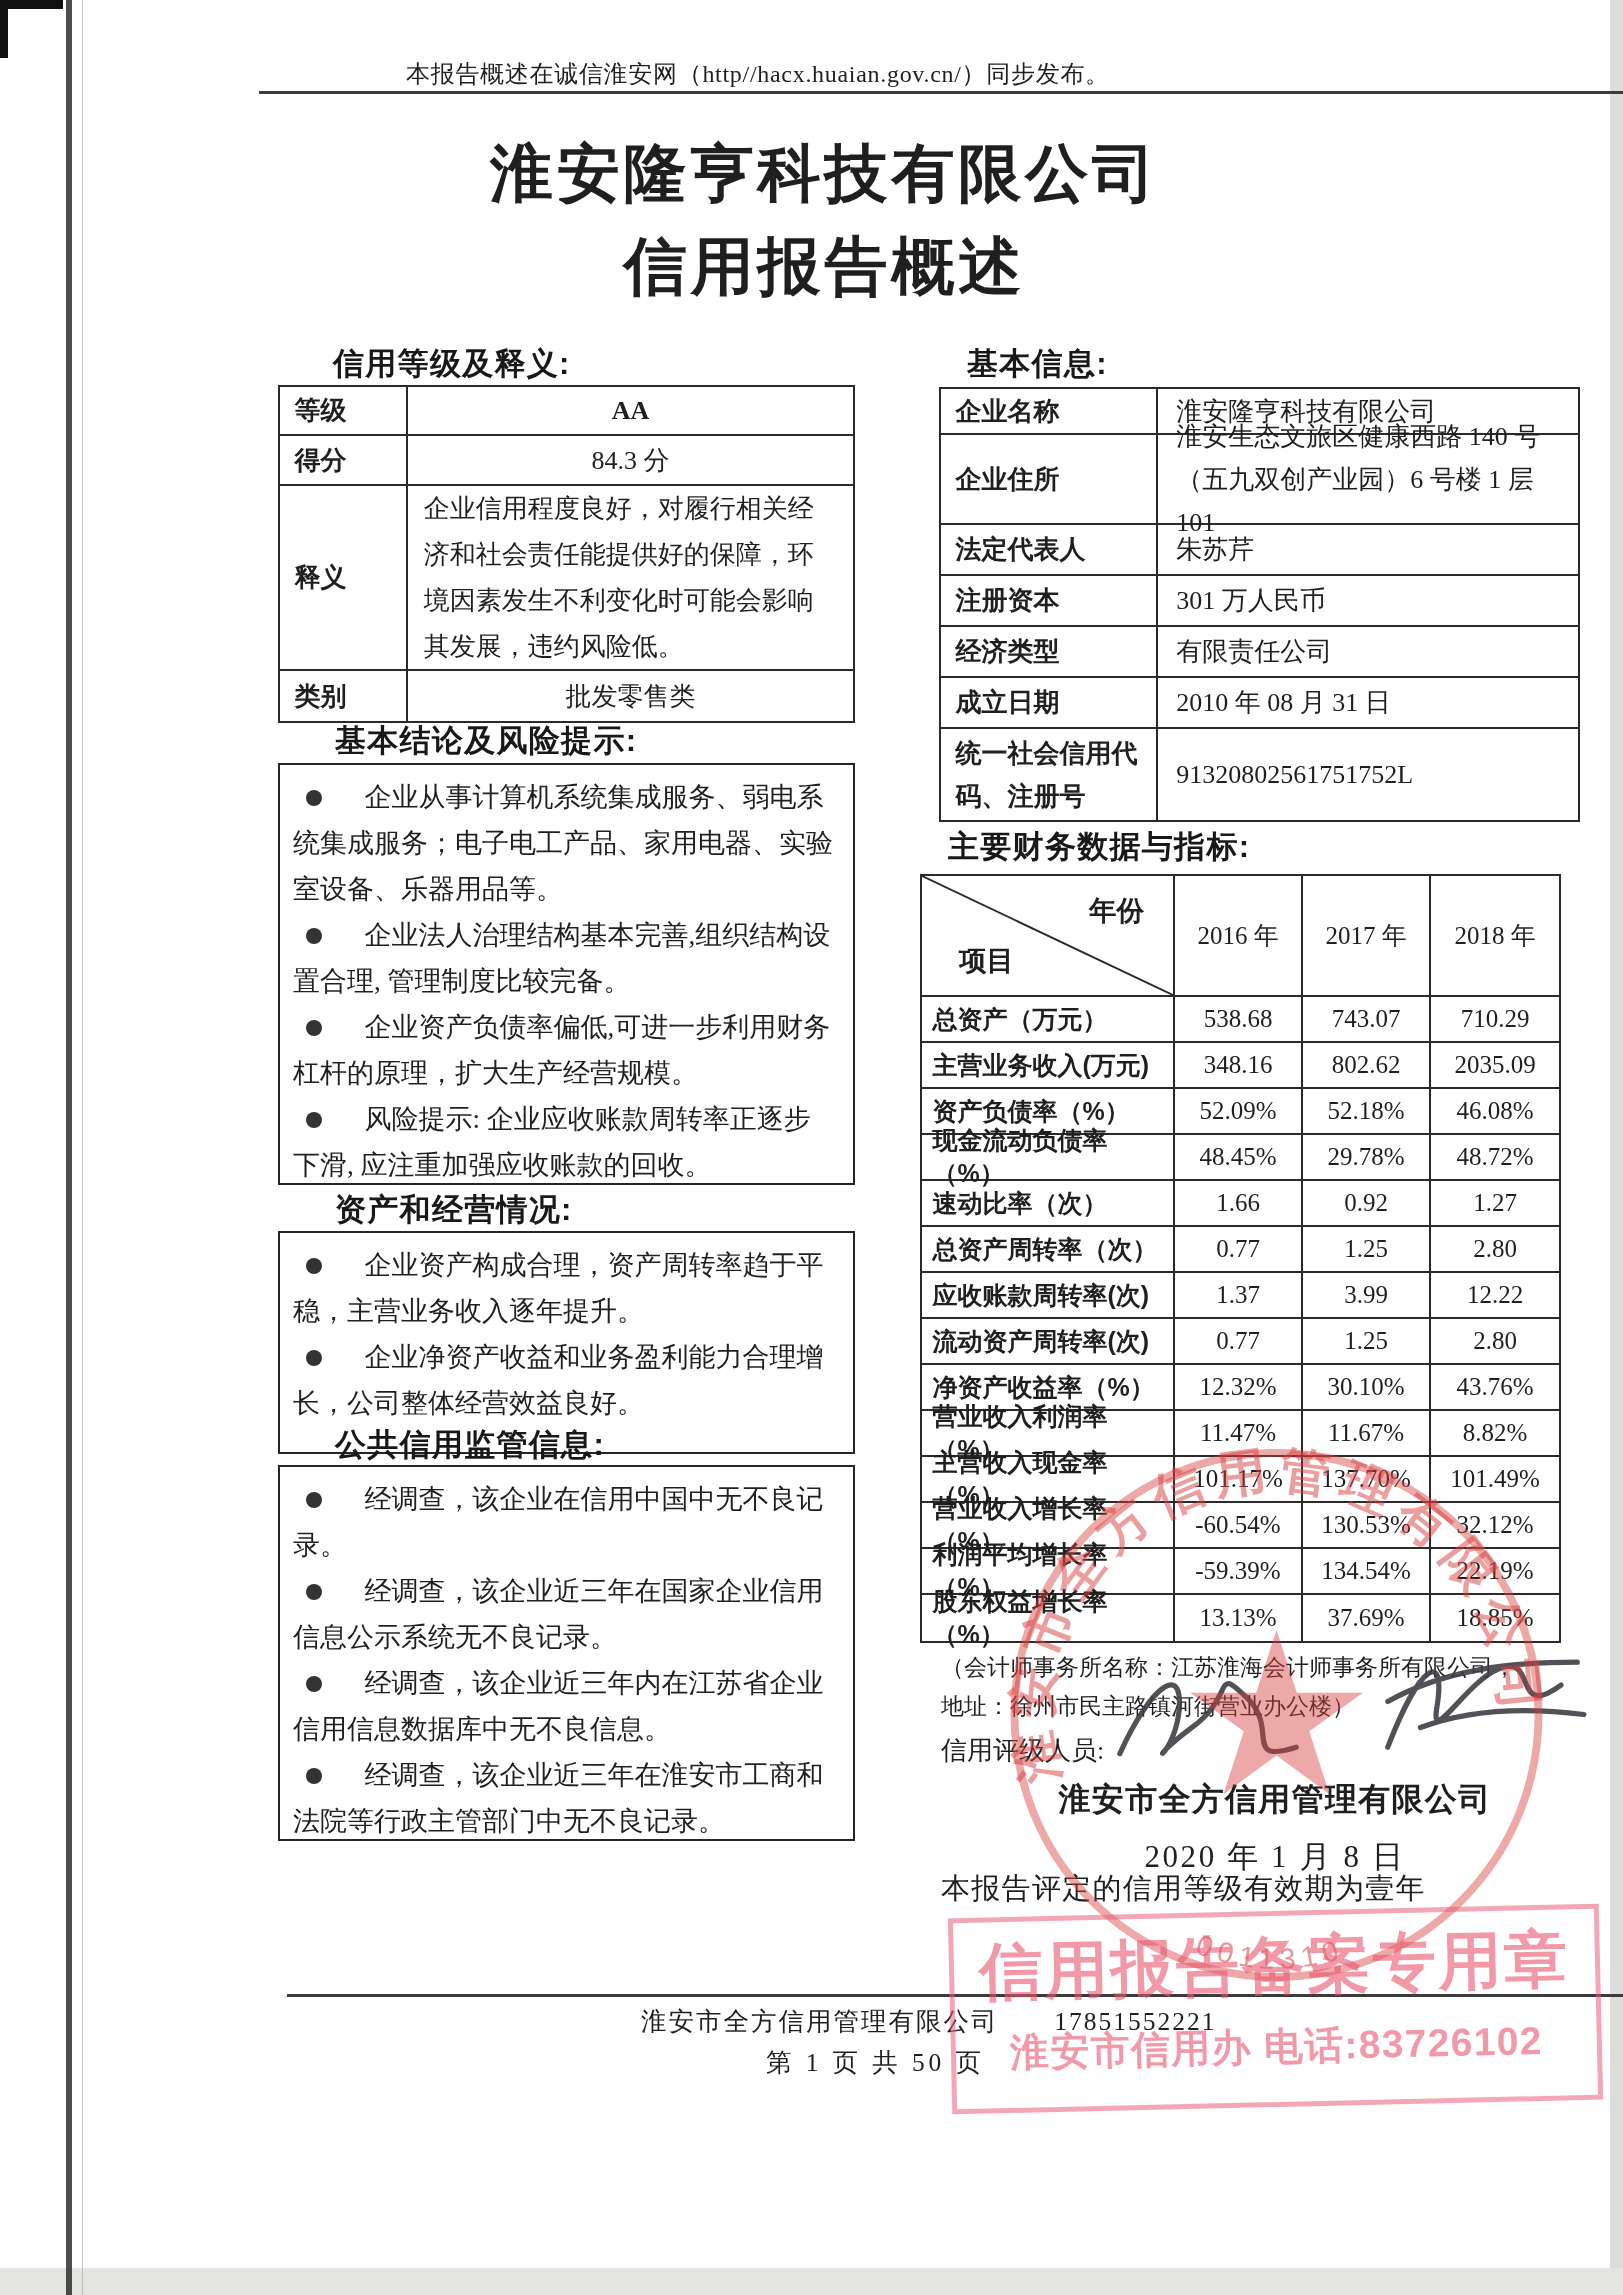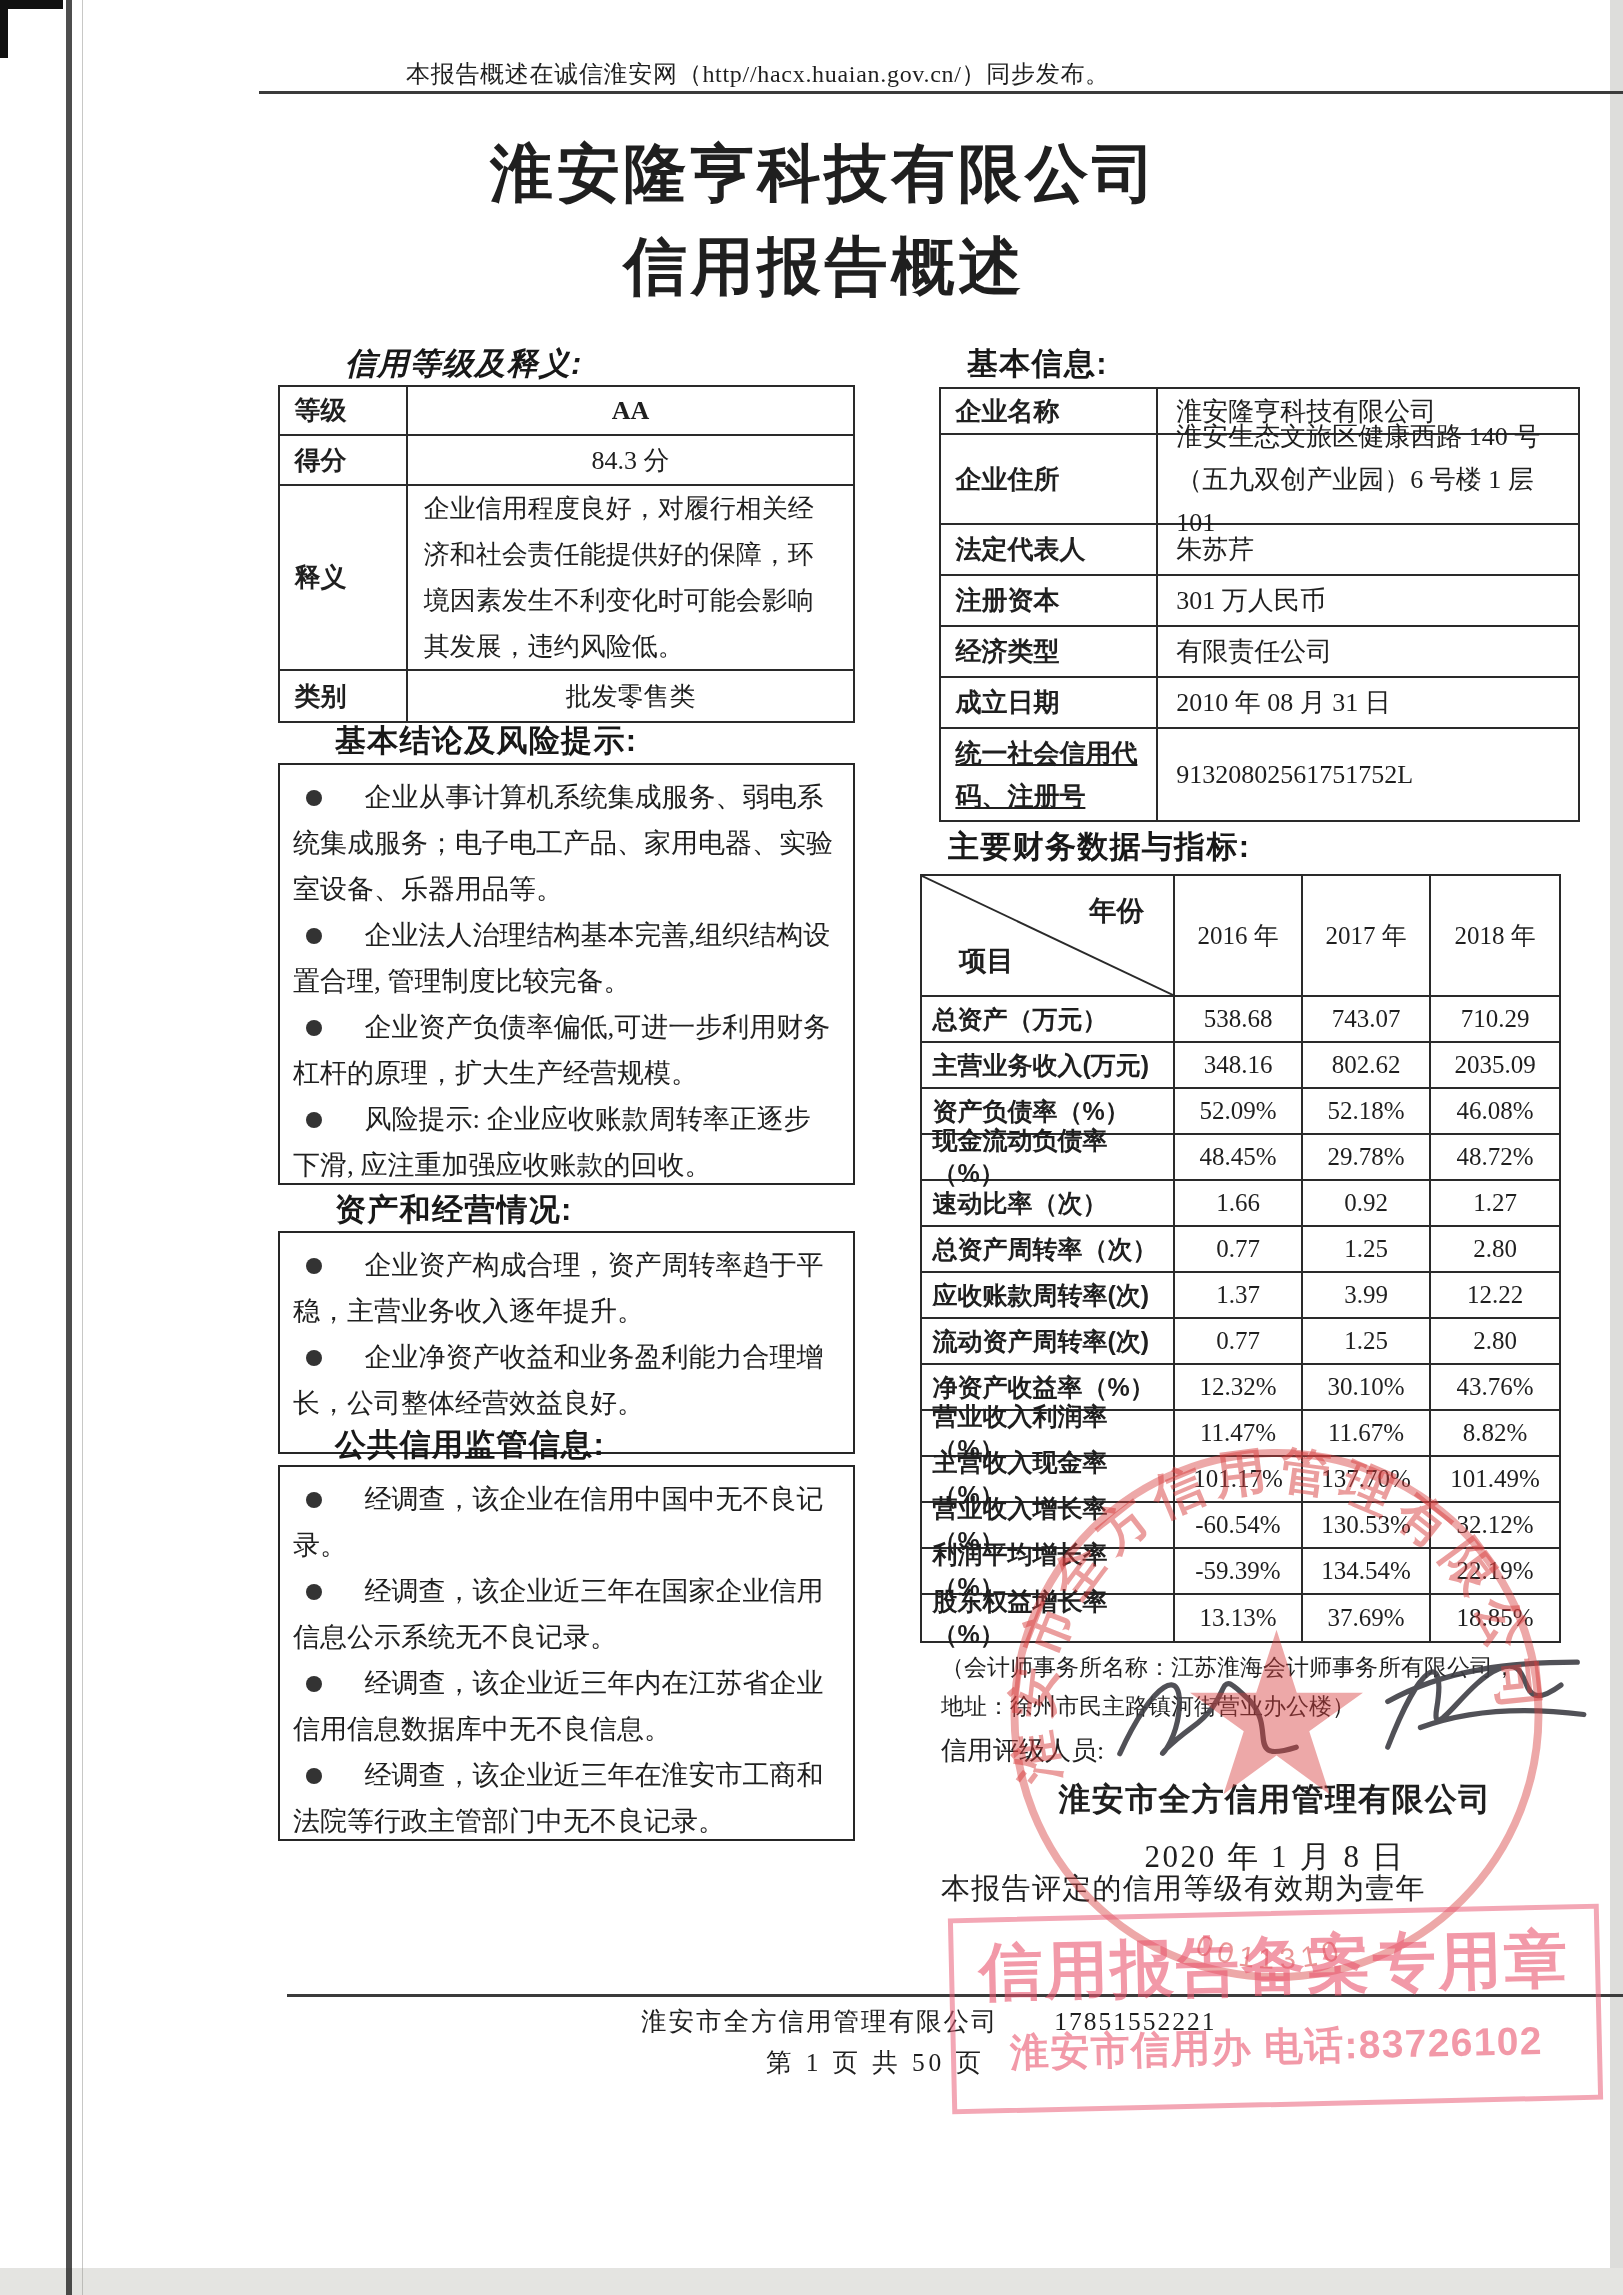--- a/index.html
+++ b/index.html
@@ -74,21 +74,21 @@
   <div class="abs scan-line-2"></div>
   <div class="abs corner-a"></div>
   <div class="abs corner-b"></div>
 
   <div class="abs hdr-notice">本报告概述在诚信淮安网（http//hacx.huaian.gov.cn/）同步发布。</div>
   <div class="abs hdr-rule"></div>
 
   <div class="abs title" style="top:128px;">淮安隆亨科技有限公司</div>
   <div class="abs title" style="top:221px;">信用报告概述</div>
 
-  <div class="abs h2" style="left:345px;top:343px;font-style:italic;">信用等级及释义:</div>
+  <div class="abs h2" style="left:333px;top:343px;">信用等级及释义:</div>
 
   <div class="abs tbl" style="left:278px;top:385px;width:577px;grid-template-columns:128px 1fr;grid-template-rows:49px 50px 185px 50px;">
     <div class="cell lbl">等级</div>
     <div class="cell val last-col" style="font-weight:700;">AA</div>
     <div class="cell lbl">得分</div>
     <div class="cell val last-col">84.3 分</div>
     <div class="cell lbl">释义</div>
     <div class="cell last-col shiyi">企业信用程度良好，对履行相关经济和社会责任能提供好的保障，环境因素发生不利变化时可能会影响其发展，违约风险低。</div>
     <div class="cell lbl last-row">类别</div>
     <div class="cell val last-col last-row">批发零售类</div>
@@ -124,21 +124,21 @@
     <div class="cell lbl">企业住所</div>
     <div class="cell val-left last-col multiline">淮安生态文旅区健康西路 140 号（五九双创产业园）6 号楼 1 层 101</div>
     <div class="cell lbl">法定代表人</div>
     <div class="cell val-left last-col">朱苏芹</div>
     <div class="cell lbl">注册资本</div>
     <div class="cell val-left last-col">301 万人民币</div>
     <div class="cell lbl">经济类型</div>
     <div class="cell val-left last-col">有限责任公司</div>
     <div class="cell lbl">成立日期</div>
     <div class="cell val-left last-col">2010 年 08 月 31 日</div>
-    <div class="cell lbl last-row multiline" style="padding-right:13px;text-decoration:underline;">统一社会信用代码、注册号</div>
+    <div class="cell lbl last-row multiline" style="padding-right:13px;">统一社会信用代码、注册号</div>
     <div class="cell val-left last-col last-row">91320802561751752L</div>
   </div>
 
   <div class="abs h2" style="left:948px;top:826px;">主要财务数据与指标:</div>
 
   <div class="abs tbl fin" style="left:920px;top:874px;width:641px;grid-template-columns:253px 128px 128px 1fr;grid-template-rows:121px repeat(14,46px);">
 
     <div class="cell corner-cell">
       <svg viewBox="0 0 386 185" preserveAspectRatio="none">
           <line x1="0" y1="0" x2="386" y2="185" stroke="#2a2a2a" stroke-width="3"></line>

